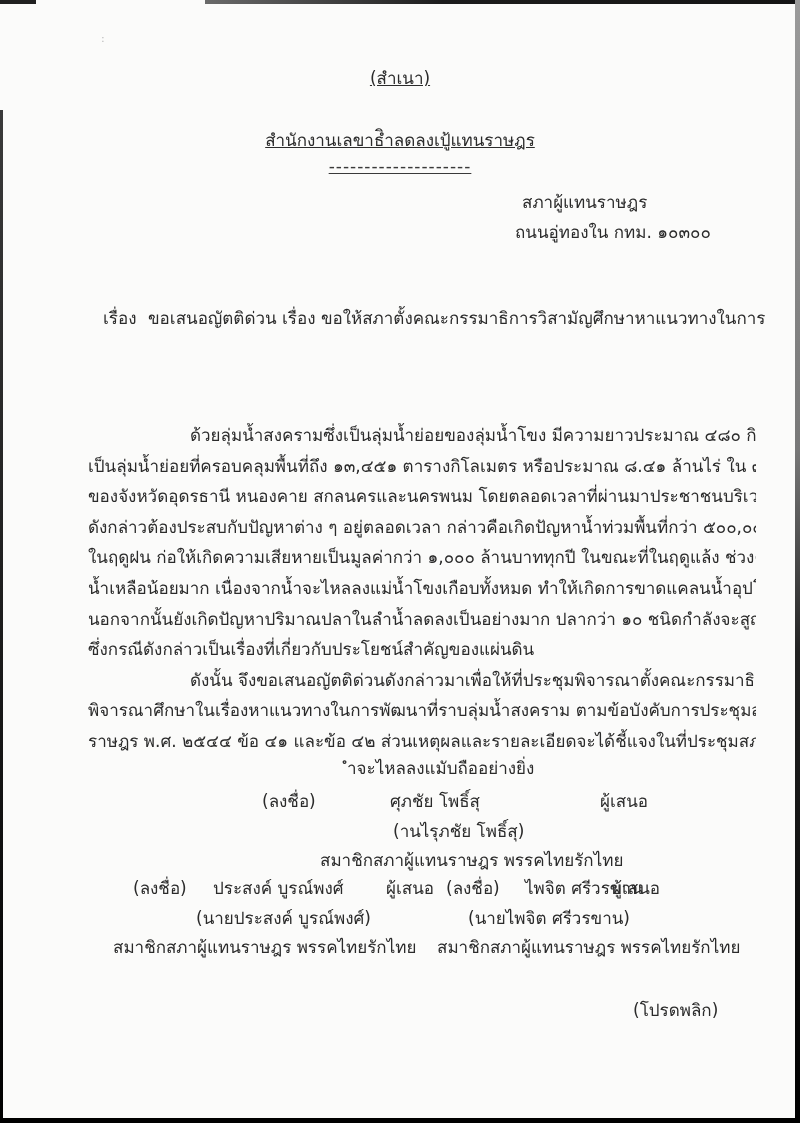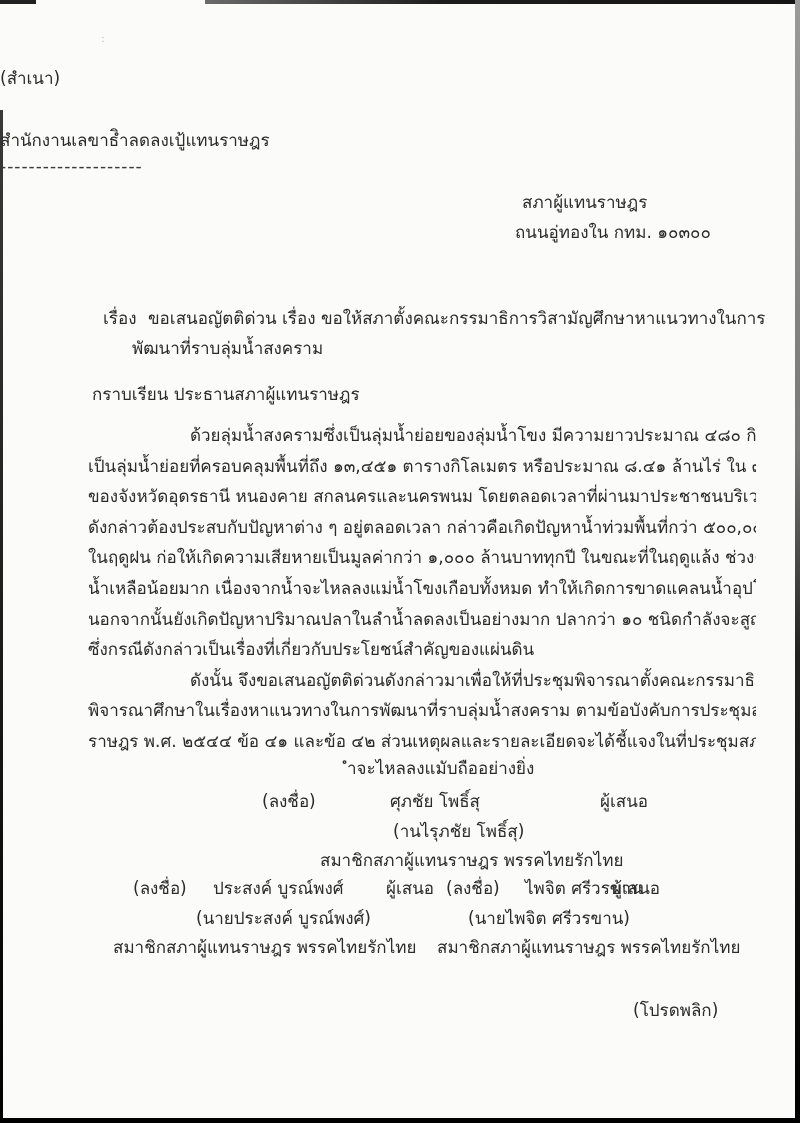--- a/index.html
+++ b/index.html
@@ -17,21 +17,21 @@
     background:linear-gradient(to right,#6a6a6a,#1c1c1c 40%,#141414);}
   .edge-top-corner{position:absolute;left:0;top:0;width:36px;height:4px;background:#202020;}
   .edge-left{position:absolute;left:0;top:110px;bottom:0;width:3px;
     background:linear-gradient(to bottom,#3a3a3a,#000);}
   .edge-right{position:absolute;right:0;top:0;bottom:0;width:5px;
     background:linear-gradient(to bottom,#9a9a9a 0%,#787878 40%,#222 58%,#000 100%);}
   .edge-bottom{position:absolute;left:0;right:0;bottom:0;height:5px;background:#000;}
   .speck{position:absolute;left:101px;top:36px;width:4px;height:10px;color:#b9b9b9;
     font-size:11px;line-height:5px;}
   .abs{position:absolute;white-space:nowrap;}
-  .ctr{position:absolute;left:0;width:100%;white-space:nowrap;}
+  .ctr{position:absolute;left:0;width:100%;text-align:center;white-space:nowrap;text-decoration:underline;}
   .body-block{position:absolute;left:88px;top:420px;width:668px;}
   .bline{height:30.6px;line-height:30.6px;white-space:nowrap;overflow:hidden;}
   .indent{padding-left:102px;}
   .divider{letter-spacing:1px;color:#3a3a3a;}
 </style>
 </head>
 <body>
 
 <div class="page">
 
@@ -45,23 +45,21 @@
   <div class="ctr" style="top:64px">(สำเนา)</div>
   <div class="ctr" style="top:126px">สำนักงานเลขาธิำลดลงเปู้แทนราษฎร</div>
   <div class="ctr divider" style="top:156px">--------------------</div>
 
   <div class="abs" style="left:522px;top:188px">สภาผู้แทนราษฎร</div>
   <div class="abs" style="left:515px;top:218px">ถนนอู่ทองใน กทม. ๑๐๓๐๐</div>
 
 
   <div class="abs" style="left:103px;top:304px">เรื่อง</div>
   <div class="abs" style="left:148px;top:304px">ขอเสนอญัตติด่วน เรื่อง ขอให้สภาตั้งคณะกรรมาธิการวิสามัญศึกษาหาแนวทางในการ</div>
-  <div class="abs" style="left:132px;top:334px">พัฒนาที่ราบลุ่มน้ำสงคราม</div>
 
-  <div class="abs" style="left:92px;top:380px">กราบเรียน ประธานสภาผู้แทนราษฎร</div>
 
   <div class="body-block">
     <div class="bline indent">ด้วยลุ่มน้ำสงครามซึ่งเป็นลุ่มน้ำย่อยของลุ่มน้ำโขง มีความยาวประมาณ ๔๘๐ กิโลเมตร</div>
     <div class="bline">เป็นลุ่มน้ำย่อยที่ครอบคลุมพื้นที่ถึง ๑๓,๔๕๑ ตารางกิโลเมตร หรือประมาณ ๘.๔๑ ล้านไร่ ใน ๓๓ อำเภอ</div>
     <div class="bline">ของจังหวัดอุดรธานี หนองคาย สกลนครและนครพนม โดยตลอดเวลาที่ผ่านมาประชาชนบริเวณลุ่มน้ำ</div>
     <div class="bline">ดังกล่าวต้องประสบกับปัญหาต่าง ๆ อยู่ตลอดเวลา กล่าวคือเกิดปัญหาน้ำท่วมพื้นที่กว่า ๕๐๐,๐๐๐ ไร่</div>
     <div class="bline">ในฤดูฝน ก่อให้เกิดความเสียหายเป็นมูลค่ากว่า ๑,๐๐๐ ล้านบาททุกปี ในขณะที่ในฤดูแล้ง ช่วงต้นน้ำจะมี</div>
     <div class="bline">น้ำเหลือน้อยมาก เนื่องจากน้ำจะไหลลงแม่น้ำโขงเกือบทั้งหมด ทำให้เกิดการขาดแคลนน้ำอุปโภคบริโภค</div>
     <div class="bline">นอกจากนั้นยังเกิดปัญหาปริมาณปลาในลำน้ำลดลงเป็นอย่างมาก ปลากว่า ๑๐ ชนิดกำลังจะสูญพันธุ์</div>
     <div class="bline">ซึ่งกรณีดังกล่าวเป็นเรื่องที่เกี่ยวกับประโยชน์สำคัญของแผ่นดิน</div>

